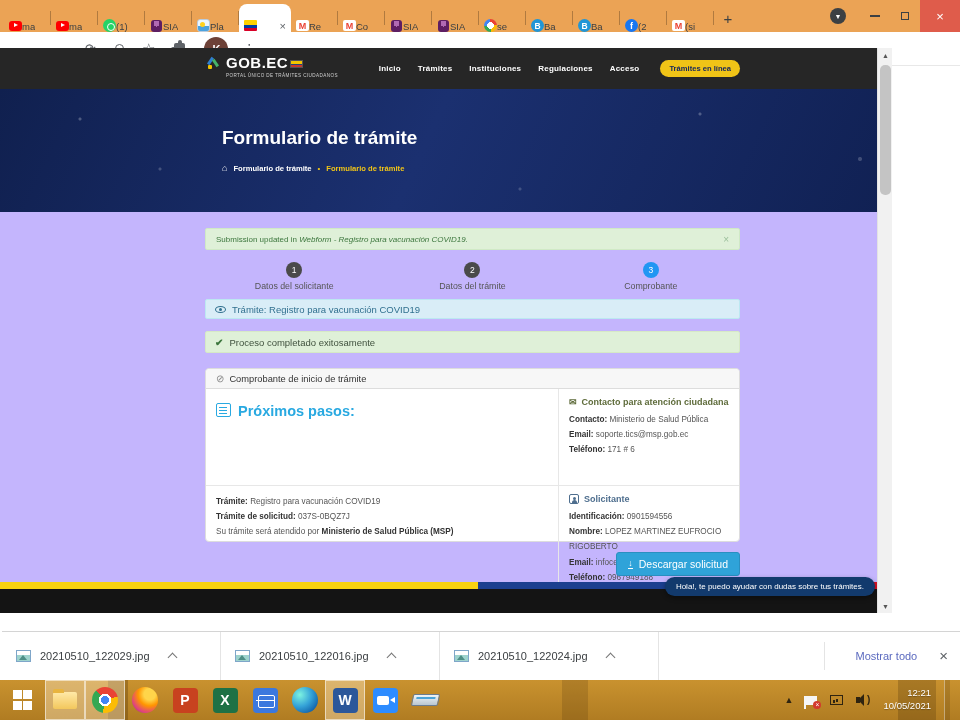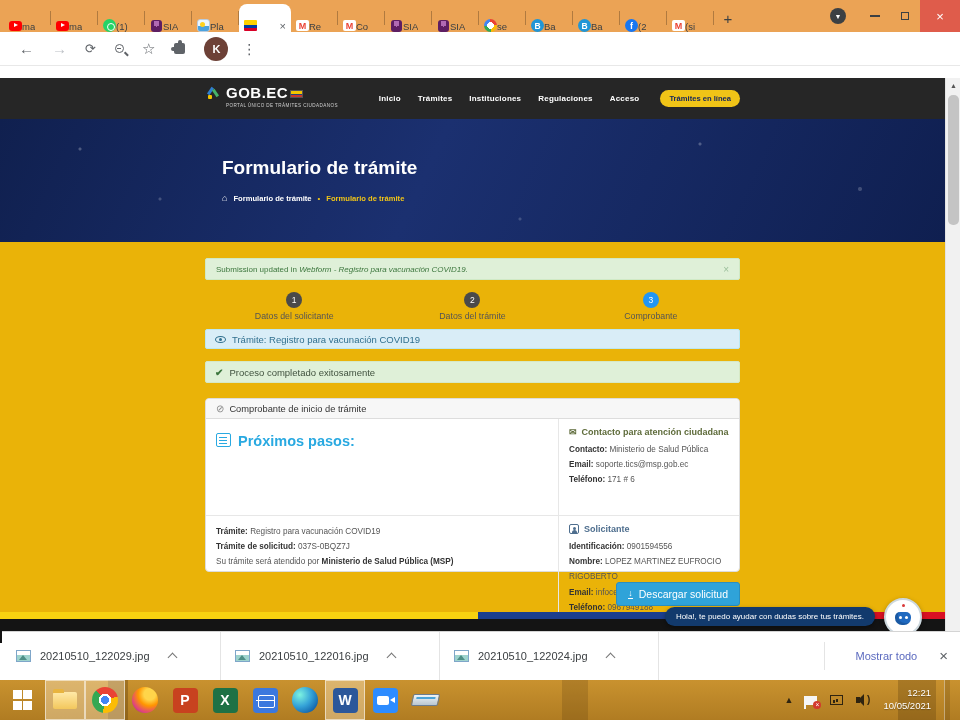--- a/index.html
+++ b/index.html
@@ -49,21 +49,21 @@
   .zoomout:before{content:"";position:absolute;left:1px;top:3px;width:4.5px;height:1.4px;background:#5f6368}
   .zoomout:after{content:"";position:absolute;left:8px;top:8px;width:5px;height:1.6px;background:#5f6368;transform:rotate(45deg)}
   .star{font-size:15px;color:#5f6368;margin:0 8px}
   .puzzle{width:11px;height:11px;background:#5f6368;border-radius:2px;position:relative;margin:0 11px}
   .puzzle:before{content:"";position:absolute;top:-3px;left:3.5px;width:4.5px;height:4.5px;border-radius:50%;background:#5f6368}
   .puzzle:after{content:"";position:absolute;left:-3px;top:3.5px;width:4.5px;height:4.5px;border-radius:50%;background:#5f6368}
   .avatarK{width:24px;height:24px;border-radius:50%;background:#6d4137;color:#fff;font-size:11px;font-weight:bold;display:flex;align-items:center;justify-content:center;margin:0 8px}
   .dots{font-size:14px;color:#5f6368;margin:0 6px;letter-spacing:0}
 
   
-  .viewport{position:absolute;top:78px;left:0;width:960px;height:565px;background:#eab308;overflow:hidden}
+  .viewport{position:absolute;top:48px;left:0;width:892px;height:565px;background:#c4b5fd;overflow:hidden}
   .pagearea{position:absolute;top:0;left:0;width:945px;height:565px;overflow:hidden}
 
   .sitehead{position:absolute;top:0;left:0;width:945px;height:41px;background:#262626;display:flex;align-items:center}
   .logo{position:absolute;left:207px;top:6px;display:flex;align-items:flex-start;gap:5px}
   .logomark{width:14px;height:16px;position:relative;margin-top:2px}
   .logomark i{position:absolute;display:block}
   .lm1{left:2px;top:1px;width:3px;height:8px;background:#2f7fd0;transform:rotate(35deg)}
   .lm2{left:7px;top:3px;width:3px;height:8px;background:#46b36a;transform:rotate(-35deg)}
   .lm3{left:1px;top:9px;width:4px;height:4px;background:#f2c500;border-radius:1px}
   .logotxt{color:#fff;font-weight:bold;font-size:15px;letter-spacing:.5px;line-height:15px}

